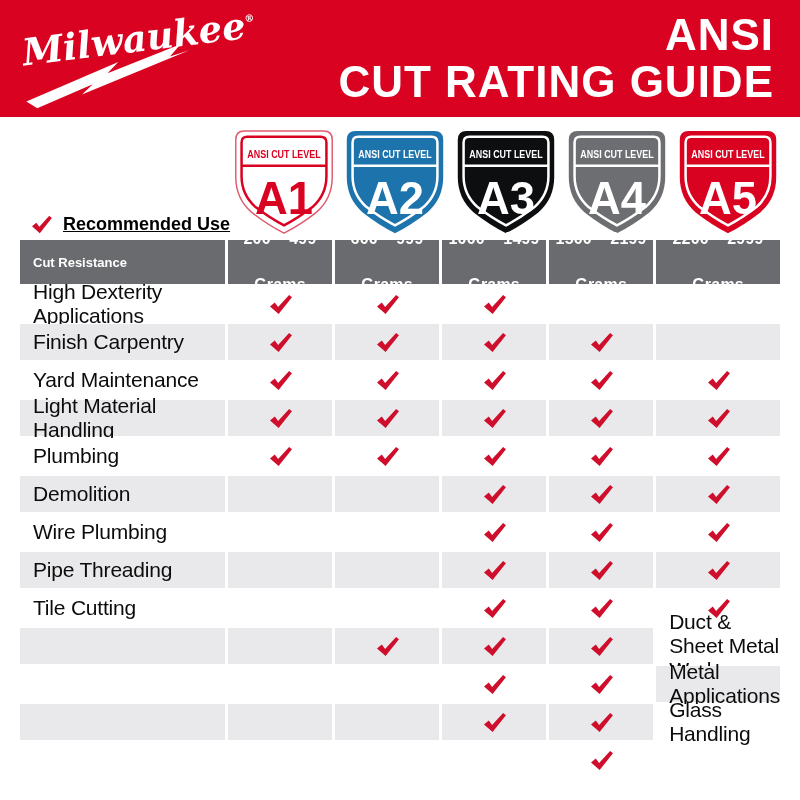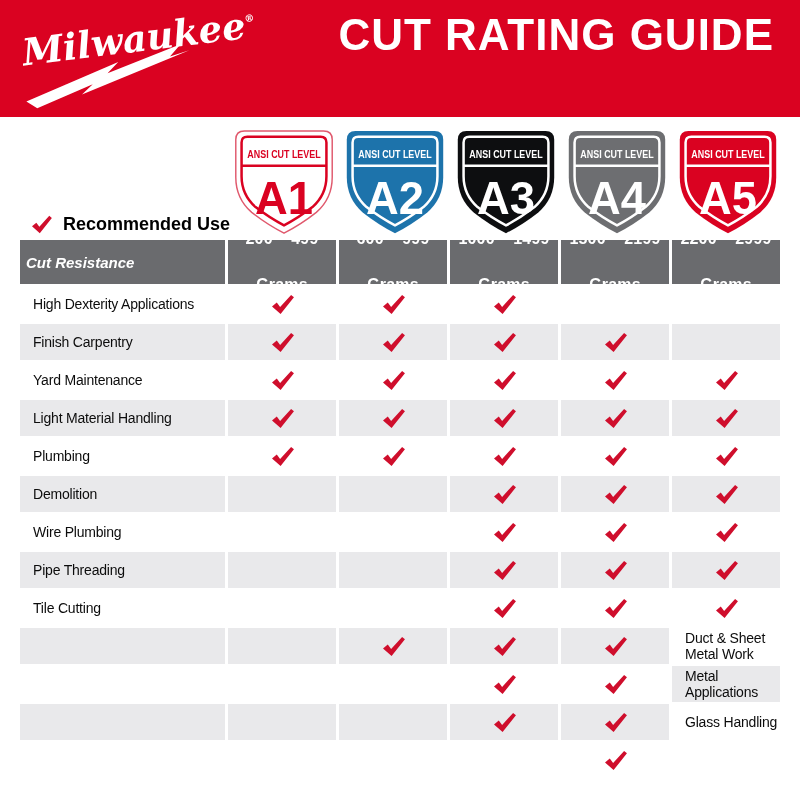--- a/index.html
+++ b/index.html
@@ -23,50 +23,51 @@
   .shield:nth-child(3){ left:450px; }
   .shield:nth-child(4){ left:561px; }
   .shield:nth-child(5){ left:672px; }
   .sh-band  { font-size:11.5px; font-weight:bold; font-family:"Liberation Sans", sans-serif; }
   .sh-level { font-size:47px;  font-weight:bold; font-family:"Liberation Sans", sans-serif; }
   .sh-inner { stroke-width:2.6; }
   .sh-line  { stroke-width:2.6; }
 
   
   .rec { position:absolute; left:30px; top:212px; height:24px; display:flex; align-items:center;
-         gap:10px; font-weight:bold; font-size:18px; color:#000; }
+         gap:10px; font-weight:bold; font-size:18px; color:#000;text-decoration:underline; }
   .rec .checkmark { width:23px; height:19px; }
 
   
   .table { position:absolute; left:20px; top:240px; width:760px;
            display:grid; grid-template-columns:205px repeat(5, 1fr);
            column-gap:3px; row-gap:2px; background:#fff; }
   .cell { display:flex; align-items:center; justify-content:center; background:#fff; }
   .cell.head { background:var(--header-gray); color:#fff; font-weight:bold; height:44px; }
-  .cell.corner { justify-content:flex-start; padding-left:6px; font-size:15px;font-style:italic; }
+  .cell.corner { justify-content:flex-start; padding-left:13px; font-size:13px; }
   .cell.num { flex-direction:column; font-size:16px; line-height:18px; letter-spacing:0.2px;gap:28px; }
-  .cell.label { justify-content:flex-start; padding-left:13px; font-size:14px;
+  .cell.label { justify-content:flex-start; padding-left:13px; font-size:21px;
                 color:#0c0c0c; height:36px; letter-spacing:-0.2px; }
   .cell.checkcell { height:36px; }
   .cell.alt { background:var(--row-alt-gray); }
   .checkmark { width:25px; height:21px; fill:var(--check-red); }
 </style>
 </head>
 <body>
 
 <div class="page">
 
   <header class="banner">
     <div class="logo">
       <svg viewBox="0 0 195 100">
         <text class="logo-text" x="4" y="44" font-size="37" fill="#ffffff"><tspan>Milwaukee</tspan><tspan dy="-16" font-size="10">®</tspan></text>
         <polygon fill="#ffffff" points="2,80 98,52 86,62 162,42 150,53 170,49 58,80 70,71 12,88"></polygon>
       </svg>
     </div>
     <div class="title">
+      <div>ANSI</div>
       <div>CUT RATING GUIDE</div>
     </div>
   </header>
 
   <div class="shields" id="shields">
       <svg class="shield" viewBox="0 0 104 112">
     <path class="sh-outer" d="M11 2 H93 Q102 2 102 11 V50 Q102 72 85.5 86.5 Q69 99.5 52 108 Q35 99.5 18.5 86.5 Q2 72 2 50 V11 Q2 2 11 2 Z" fill="#ffffff" stroke="#e0596d" stroke-width="1.5"></path>
     <path class="sh-inner" fill="none" d="M14 8 H90 Q96 8 96 14 V49 Q96 68 81.5 81 Q66.5 92.5 52 100 Q37.5 92.5 22.5 81 Q8 68 8 49 V14 Q8 8 14 8 Z" stroke="#da0221"></path>
     <line class="sh-line" x1="8" y1="38" x2="96" y2="38" stroke="#da0221"></line>
     <text class="sh-band" x="52" y="30" text-anchor="middle" textLength="76" lengthAdjust="spacingAndGlyphs" fill="#da0221">ANSI CUT LEVEL</text>

